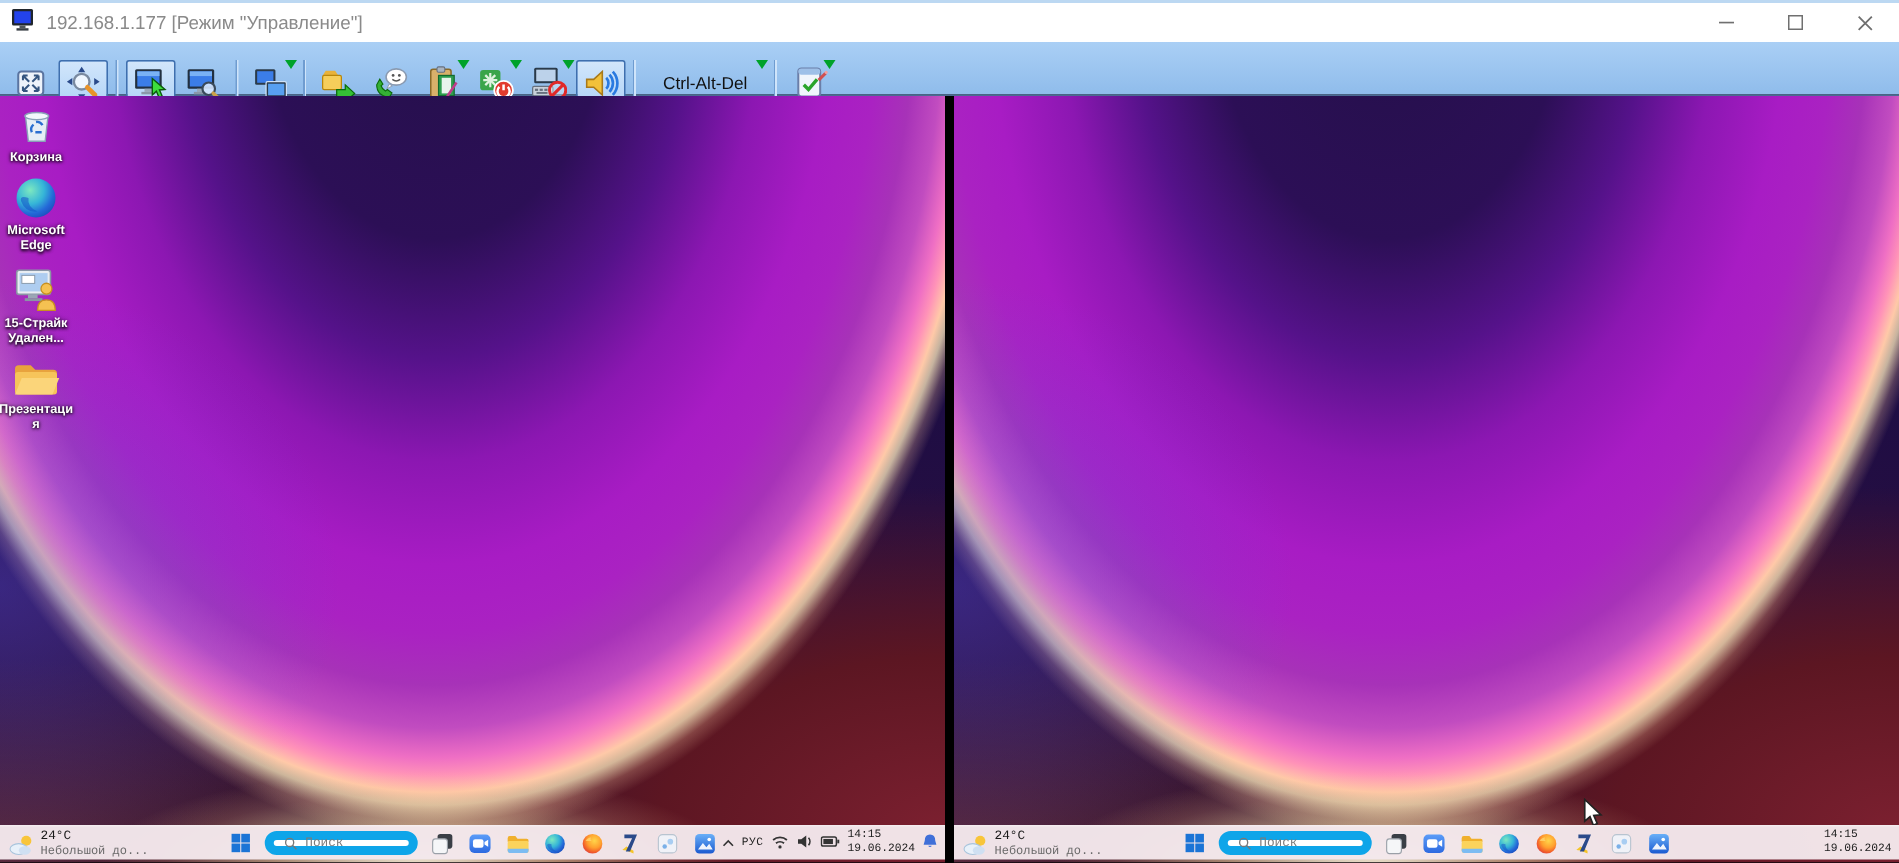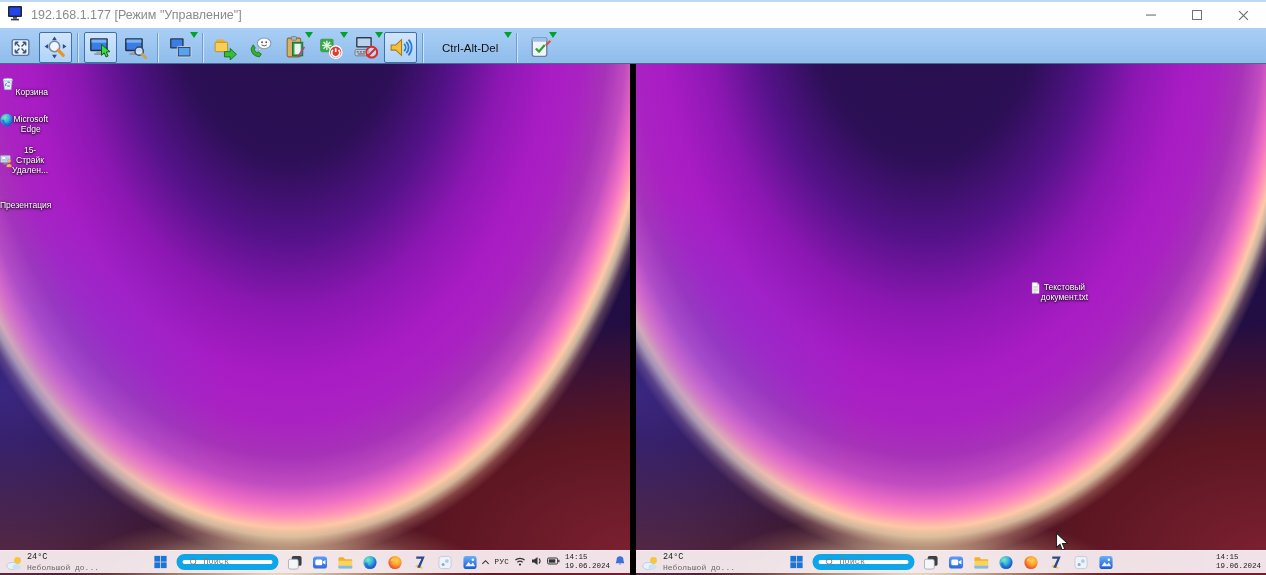--- a/index.html
+++ b/index.html
@@ -7,21 +7,21 @@
 
   .viewer { position:relative; width:1266px; height:575px; background:#000; }
 
   
   .titlebar { height:28px; background:#fff; border-top:2px solid #bcd8f2; display:flex; align-items:center; padding-left:7px; }
   .title-text { color:#8a8a8a; font-size:12.5px; margin-left:8px; flex:1; white-space:nowrap; }
   .winbtns { display:flex; height:100%; }
   .winbtn { width:46px; height:100%; display:flex; align-items:center; justify-content:center; }
 
   
-  .toolbar { height:36px; background:linear-gradient(#aacff5,#8fbceb); border-bottom:1px solid #4a6a92; display:flex; align-items:flex-end; padding:0 3px; }
+  .toolbar { height:36px; background:linear-gradient(#aacff5,#8fbceb); border-bottom:1px solid #4a6a92; display:flex; align-items:flex-start; padding:12px 3px; }
   .tbtn { width:33px; height:31px; margin:0 1px; position:relative; display:flex; align-items:center; justify-content:center; border:1px solid transparent; border-radius:2px; }
   .tbtn.pressed { background:linear-gradient(#d2e6fb,#b0d3f7); border:1px solid #3f6fae; }
   .tbtn.wide { width:auto; padding:0 12px; font-size:11.5px; color:#101010; }
   .tsep { width:2px; height:30px; margin:0 4px; background:linear-gradient(90deg,#6f9cd0 50%,#cfe4fa 50%); }
   .drop { position:absolute; top:-1px; right:-2px; width:0; height:0; border-left:4px solid transparent; border-right:4px solid transparent; border-top:6px solid #00a22a; }
   .drop::after { content:""; }
 
   
   .main { position:absolute; top:64px; left:0; right:0; bottom:0; display:flex; gap:6px; background:#000; }
   .monitor { position:relative; flex:1 1 0; overflow:hidden;
@@ -32,21 +32,21 @@
         #24104a 0%, #2c0f56 30%, #55128a 44%, #8c17b2 56%, #a81cc4 68%, #aa22c2 76%,
         #a732b8 82%, #c14cc0 87%, #ef6fc4 90.5%, #ff92b8 92.5%, #ffc9a8 94.5%,
         rgba(255,235,190,0.75) 96%, rgba(255,200,160,0.25) 98%, rgba(255,200,160,0) 100%),
       radial-gradient(80% 60% at 100% 96%, #7c2030 0%, #5c1622 38%, rgba(60,16,28,0) 75%),
       radial-gradient(60% 38% at 0% 100%, #5a2836 0%, rgba(70,26,40,0) 70%),
       linear-gradient(180deg, #170b38 0%, #1e0d44 40%, #2a0f40 68%, #2e1028 100%);
   }
 
   
   .dcol { position:absolute; left:0; top:5px; width:48px; display:flex; flex-direction:column; gap:9px; align-items:center; }
-  .dicon { width:48px; display:flex; flex-direction:row; align-items:flex-end; cursor:default; }
+  .dicon { width:48px; display:flex; flex-direction:column; align-items:center; cursor:default;font-weight:bold; }
   .dlabel { margin-top:2px; font-size:8.5px; line-height:1.2; color:#fff; text-align:center; text-shadow:0 1px 2px rgba(0,0,0,0.95), 0 0 3px rgba(0,0,0,0.7); max-width:52px; word-wrap:break-word; }
   .dicon.abs { position:absolute; left:394px; top:210px; width:58px; }
 
   
   .taskbar { position:absolute; left:0; right:0; bottom:2px; height:23px; background:rgba(244,232,236,0.97); border-top:1px solid rgba(255,255,255,0.35);font-family:Liberation Mono, monospace; }
   .tb-weather { position:absolute; left:5px; top:1px; height:21px; display:flex; align-items:center; gap:4px; }
   .w-temp { font-size:8.5px; color:#1a1a1a; line-height:1.25; }
   .w-desc { font-size:8px; color:#6a6a6a; line-height:1.25; white-space:nowrap; }
   .tb-center { position:absolute; left:50%; top:0; height:100%; transform:translateX(-50%); display:flex; align-items:center; gap:8px; }
   .tb-ic { width:17px; height:17px; display:flex; align-items:center; justify-content:center; border-radius:3px; }
@@ -443,34 +443,20 @@
                 <path d="M6 1 q4.2 0 4.2 5 l0.9 3.2 H0.9 L1.8 6 q0-5 4.2-5 Z" fill="#3f6fd8"></path>
                 <path d="M4.6 10 a1.5 1.5 0 0 0 2.8 0 Z" fill="#3f6fd8"></path>
               </svg>
           </span>
         </div>
       </div>
     </div>
 
     <div class="monitor">
 
-      <div class="dicon abs">
-        <svg width="24" height="28" viewBox="0 0 26 30">
-          <path d="M5 2 h12 l5 5 v21 H5 Z" fill="#fff" stroke="#9aa5b0" stroke-width="1"></path>
-          <path d="M17 2 l5 5 h-5 Z" fill="#dde4ea" stroke="#9aa5b0" stroke-width="0.8"></path>
-          <g stroke="#8a95a0" stroke-width="1">
-              <line x1="8" y1="11" x2="19" y2="11"></line>
-              <line x1="8" y1="14.5" x2="19" y2="14.5"></line>
-              <line x1="8" y1="18" x2="19" y2="18"></line>
-              <line x1="8" y1="21.5" x2="19" y2="21.5"></line>
-              <line x1="8" y1="25" x2="15" y2="25"></line>
-            </g>
-        </svg>
-        <div class="dlabel">Текстовый документ.txt</div>
-      </div>
 
       <div class="cursor">
         <svg width="15" height="21" viewBox="0 0 15 21">
             <path d="M1.5 1 v14.5 l3.5-3 2.2 5.6 2.6-1.1 -2.3-5.4 4.8-0.4 Z" fill="#fff" stroke="#222" stroke-width="1.1"></path>
           </svg>
       </div>
 
       <div class="taskbar">
         <div class="tb-weather">
           <svg width="18" height="16" viewBox="0 0 18 16">

